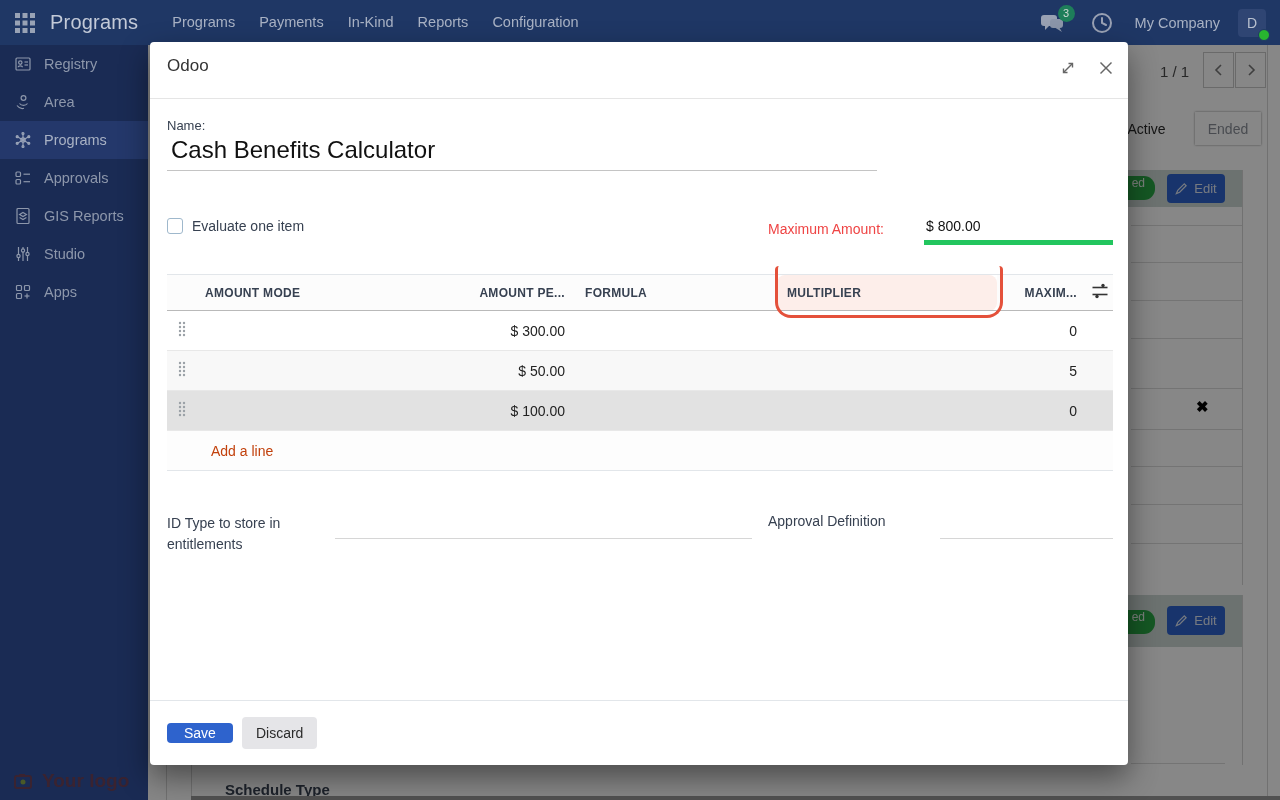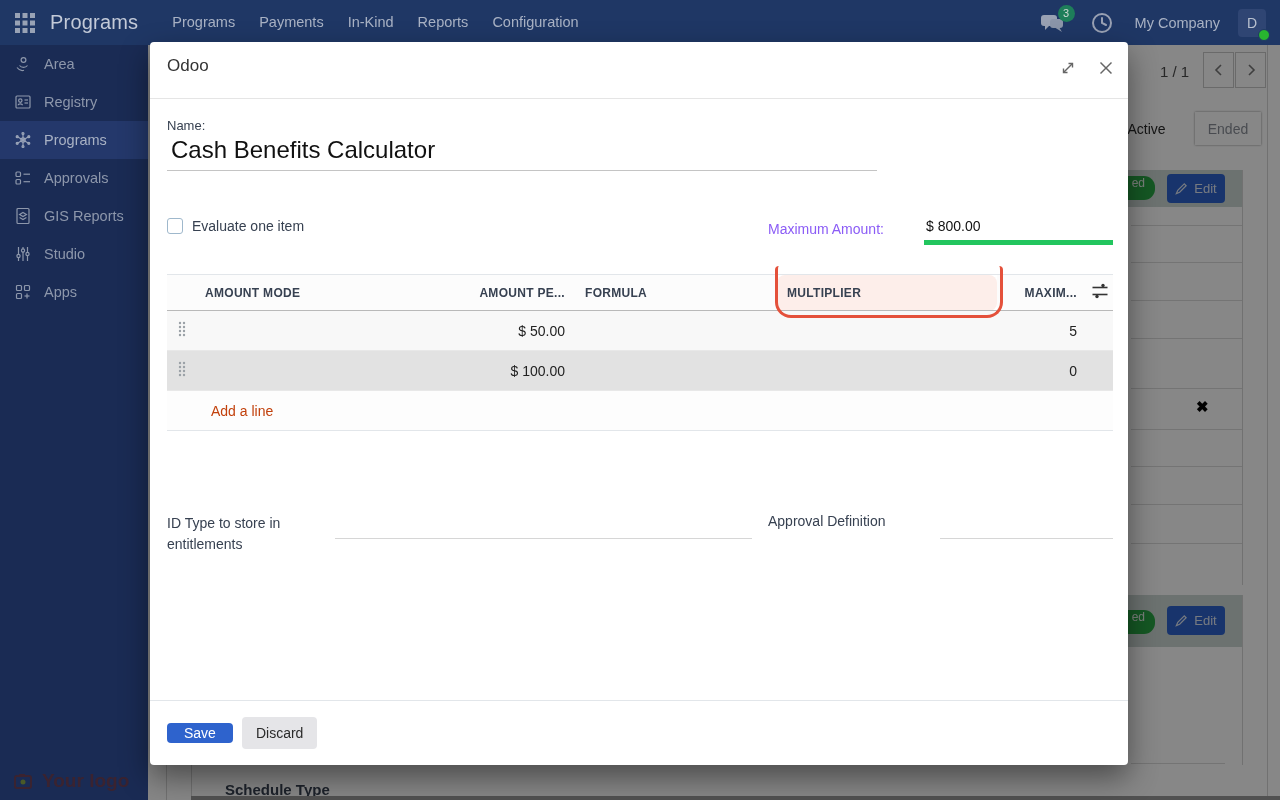--- a/index.html
+++ b/index.html
@@ -72,21 +72,21 @@
 
   .field-label { font-size:13px; color:#374151; }
   .name-label { position:absolute; left:17px; top:76px; }
   .name-input { position:absolute; left:17px; top:92px; width:710px; font-size:24px; color:#111;
                 border:none; border-bottom:1px solid #c4c4c4; outline:none; padding:2px 4px 6px 4px;
                 font-family:"Liberation Sans",sans-serif; }
 
   .checkbox-row { position:absolute; left:17px; top:176px; display:flex; align-items:center; }
   .checkbox { width:16px; height:16px; border:1px solid #9fb8cc; border-radius:3px; background:#fff; cursor:pointer; }
   .checkbox-label { margin-left:9px; font-size:14px; color:#374151; }
-  .max-amount-label { position:absolute; left:618px; top:179px; font-size:14px; color:#8b5cf6; }
+  .max-amount-label { position:absolute; left:618px; top:179px; font-size:14px; color:#ef4444; }
   .max-amount-input { position:absolute; left:774px; top:172px; width:189px; font-size:14px; color:#111;
                 border:none; border-bottom:5px solid #22c55e; outline:none; padding:4px 2px 6px 2px;
                 font-family:"Liberation Sans",sans-serif; }
 
   
   .calc-table-wrap { position:absolute; left:17px; top:232px; width:946px; }
   table.calc { width:946px; border-collapse:collapse; table-layout:fixed; }
   table.calc th { height:36px; font-size:12px; font-weight:bold; color:#374151; letter-spacing:.3px;
                   text-align:left; padding:0 10px; border-top:1px solid #e2e6ea; border-bottom:1px solid #b9b9b9;
                   background:#fcfcfc; cursor:pointer; white-space:nowrap; overflow:hidden; }
@@ -170,38 +170,38 @@
         <span>D</span>
         <span class="presence"></span>
       </span>
     </div>
   </div>
 
   <div class="sidebar">
     <div class="sb-item">
       <svg width="18" height="18" viewBox="0 0 18 18">
         <g fill="none" stroke="#8d97ab" stroke-width="1.2">
-          <circle cx="9.5" cy="5" r="2.4"></circle>
-            <path d="M5.5 10.5 c2 2.5 6 2.5 8 0"></path>
-          <path d="M3 12.5 q3 4 7 2.8"></path>
-        </g>
-      </svg>
-      <span class="sb-label">Area</span>
-    </div>
-    <div class="sb-item">
-      <svg width="18" height="18" viewBox="0 0 18 18">
-        <g fill="none" stroke="#8d97ab" stroke-width="1.2">
           <rect x="2" y="3" width="14" height="12" rx="1"></rect>
             <circle cx="6.3" cy="7.6" r="1.7"></circle>
           <path d="M4.2 12.3 c0-2 4.2-2 4.2 0"></path>
             <line x1="10.5" y1="7" x2="14" y2="7"></line>
             <line x1="10.5" y1="10" x2="14" y2="10"></line>
         </g>
       </svg>
       <span class="sb-label">Registry</span>
+    </div>
+    <div class="sb-item">
+      <svg width="18" height="18" viewBox="0 0 18 18">
+        <g fill="none" stroke="#8d97ab" stroke-width="1.2">
+          <circle cx="9.5" cy="5" r="2.4"></circle>
+            <path d="M5.5 10.5 c2 2.5 6 2.5 8 0"></path>
+          <path d="M3 12.5 q3 4 7 2.8"></path>
+        </g>
+      </svg>
+      <span class="sb-label">Area</span>
     </div>
     <div class="sb-item active">
       <svg width="18" height="18" viewBox="0 0 18 18">
         <g fill="none" stroke="#9aa4b8" stroke-width="1.2">
           <circle cx="9" cy="9" r="2.2"></circle>
           <line x1="9" y1="1.5" x2="9" y2="16.5"></line>
             <line x1="2.5" y1="5.2" x2="15.5" y2="12.8"></line>
             <line x1="15.5" y1="5.2" x2="2.5" y2="12.8"></line>
           <circle cx="9" cy="2.5" r="1"></circle>
             <circle cx="9" cy="15.5" r="1"></circle>
@@ -388,20 +388,42 @@
                   <line x1="2.5" y1="6.5" x2="17.5" y2="6.5" stroke="#333" stroke-width="1.6"></line>
                   <circle cx="13" cy="4.5" r="1.7" fill="#333"></circle>
                   <line x1="2.5" y1="13.5" x2="17.5" y2="13.5" stroke="#333" stroke-width="1.6"></line>
                   <circle cx="7" cy="15.5" r="1.7" fill="#333"></circle>
                 </svg>
               </span>
             </th>
           </tr>
         </thead>
         <tbody>
+          <tr class="row-1">
+            <td class="handle-cell">
+              <svg width="10" height="16" viewBox="0 0 10 16">
+                <g fill="#9aa0a6">
+                    <circle cx="3" cy="2" r="1.2"></circle>
+                    <circle cx="7" cy="2" r="1.2"></circle>
+                    <circle cx="3" cy="6" r="1.2"></circle>
+                    <circle cx="7" cy="6" r="1.2"></circle>
+                    <circle cx="3" cy="10" r="1.2"></circle>
+                    <circle cx="7" cy="10" r="1.2"></circle>
+                    <circle cx="3" cy="14" r="1.2"></circle>
+                    <circle cx="7" cy="14" r="1.2"></circle>
+                  </g>
+              </svg>
+            </td>
+            <td></td>
+            <td class="num">$ 300.00</td>
+            <td></td>
+            <td></td>
+            <td class="num">0</td>
+            <td></td>
+          </tr>
           <tr class="row-2">
             <td class="handle-cell">
               <svg width="10" height="16" viewBox="0 0 10 16">
                 <g fill="#9aa0a6">
                     <circle cx="3" cy="2" r="1.2"></circle>
                     <circle cx="7" cy="2" r="1.2"></circle>
                     <circle cx="3" cy="6" r="1.2"></circle>
                     <circle cx="7" cy="6" r="1.2"></circle>
                     <circle cx="3" cy="10" r="1.2"></circle>
                     <circle cx="7" cy="10" r="1.2"></circle>

